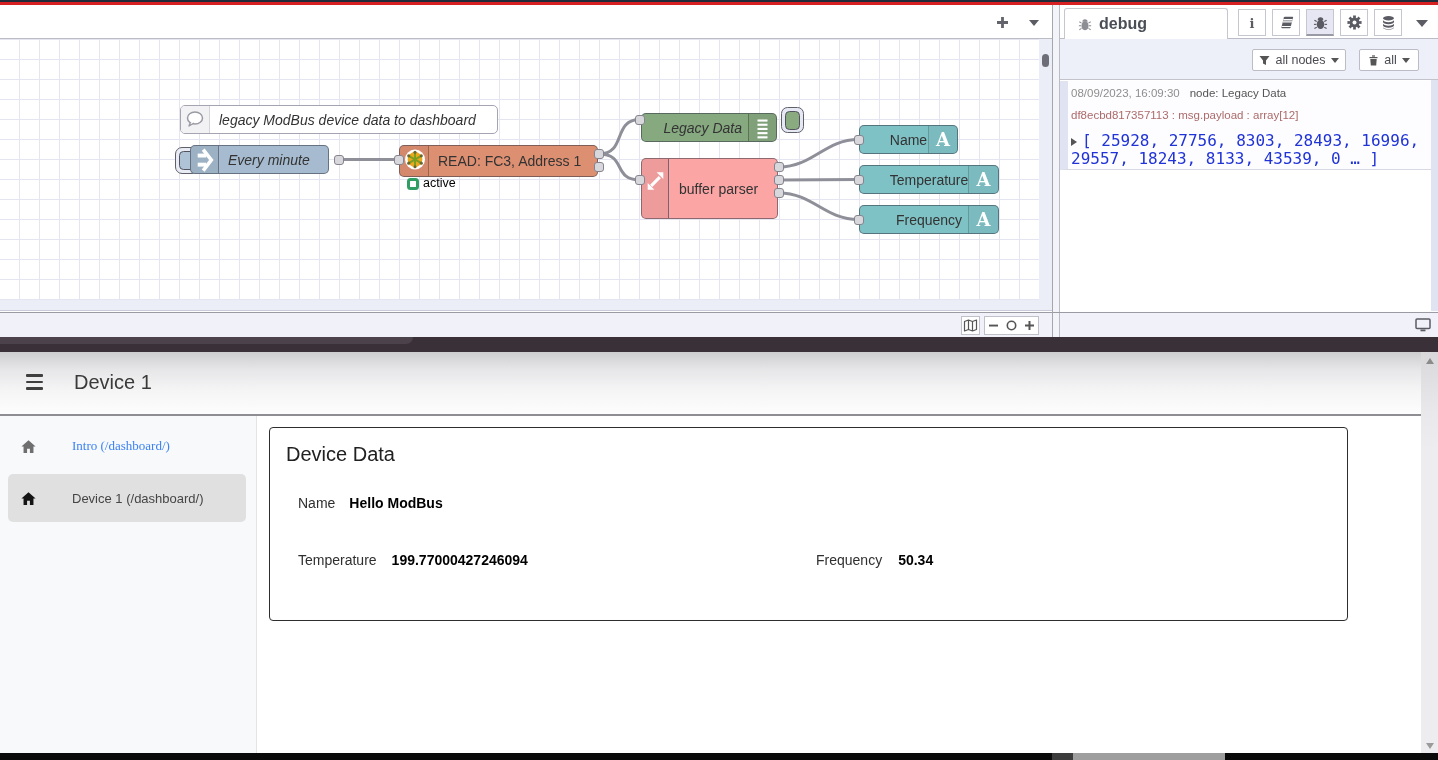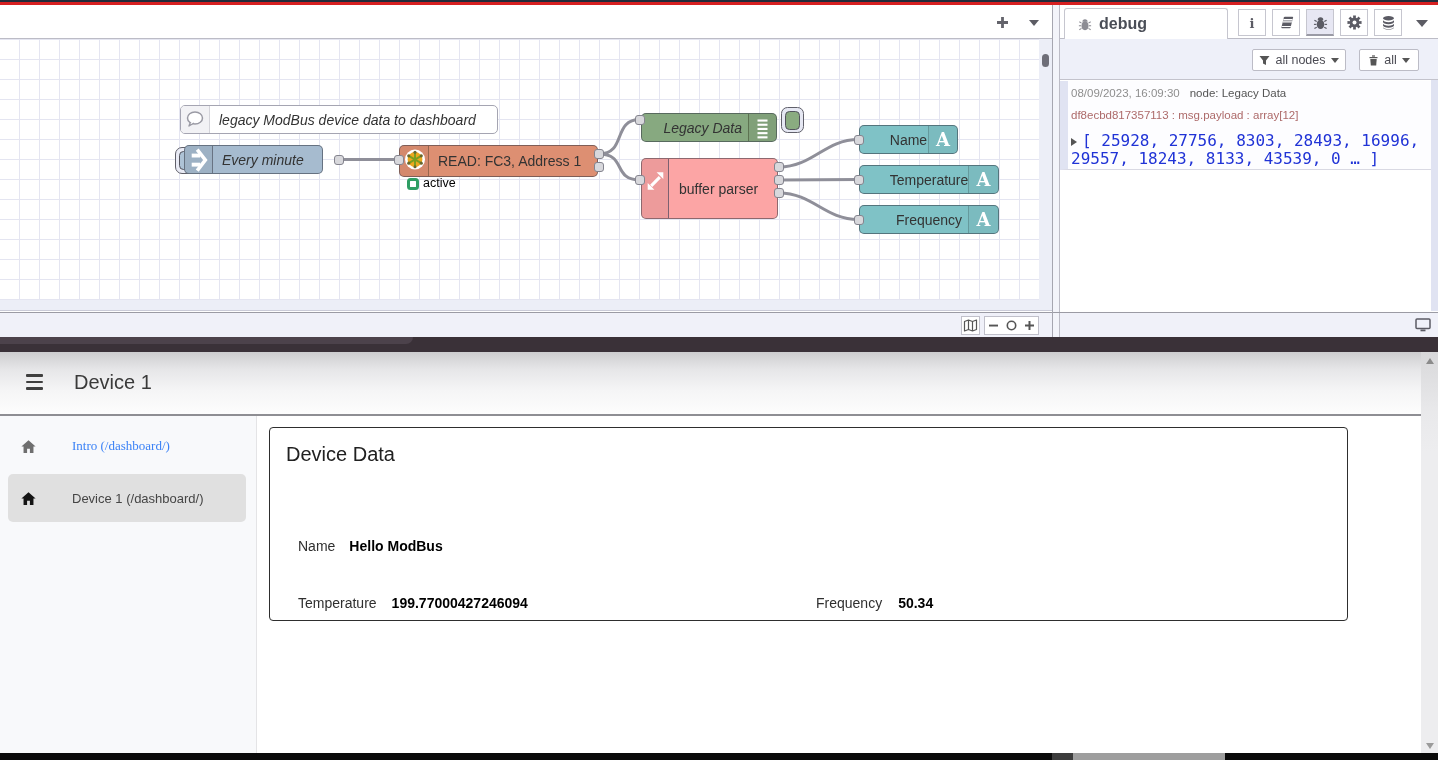--- a/index.html
+++ b/index.html
@@ -51,21 +51,21 @@
     border:1px solid #84848e; border-radius:3px; }
 
   
   .n-comment { left:180px; top:105px; width:318px; height:29px; background:#fff;
     border-color:#a5a5b2; }
   .n-comment .icon-region { left:0; width:29px; background:#f2f2f5;
     border-right:1px solid #d4d4da; border-radius:4px 0 0 4px; }
   .n-comment .lbl { left:38px; font-style:italic; }
 
   
-  .n-inject { left:184px; top:145px; width:139px; height:29px; background:#a6bbcf; }
+  .n-inject { left:190px; top:145px; width:139px; height:29px; background:#a6bbcf; }
   .n-inject .icon-region { left:0; width:28px; border-right:1px solid rgba(40,40,50,0.45);
     border-radius:4px 0 0 4px; }
   .n-inject .lbl { left:37px; font-style:italic; }
   .inject-btn-outer { left:174.5px; top:146.5px; width:24.5px; height:27px;
     background:#e9ebf5; border:1.3px solid #60606a; border-radius:7px; }
   .inject-btn-inner { left:179px; top:150.5px; width:16.8px; height:19.4px;
     background:#aec3d6; border:1.3px solid #53535d; border-radius:4.5px; }
 
   
   .n-read { left:399px; top:145px; width:199px; height:32px; background:#dd8f72; }
@@ -164,21 +164,21 @@
     display:flex; align-items:center; }
   .nav-item.selected { background:#e0e0e0; }
   .nav-icon { margin-left:12px; width:17px; height:17px; }
   .nav-label { margin-left:35px; font-size:13px; }
   .ni-1 { top:422px; } .ni-1 .nav-label { color:#3b82f6;font-family:Liberation Serif, serif; }
   .ni-2 { top:474px; } .ni-2 .nav-label { color:#454545; }
 
   .dash-card { left:269px; top:427px; width:1079px; height:194px; background:#fff;
     border:1.5px solid #2e2e2e; border-radius:4px; }
   .card-title { position:absolute; left:16px; top:15px; font-size:20px; color:#212121; }
-  .field { position:absolute; font-size:14px; color:#2f2f2f;margin-top:43px; }
+  .field { position:absolute; font-size:14px; color:#2f2f2f; }
   .field b { color:#000; }
   .f-name  { left:28px; top:66.5px; }
   .f-name b { margin-left:14px; }
   .f-temp  { left:28px; top:123.5px; }
   .f-temp b { margin-left:15px; }
   .f-freq  { left:546px; top:123.5px; }
   .f-freq b { margin-left:16px; }
 
   .dash-scrollbar { left:1421px; top:352px; width:17px; height:401px;
     background:linear-gradient(180deg,#d8d8da 0%, #e9e9eb 15%, #ededef 25%, #ededef 100%); }

